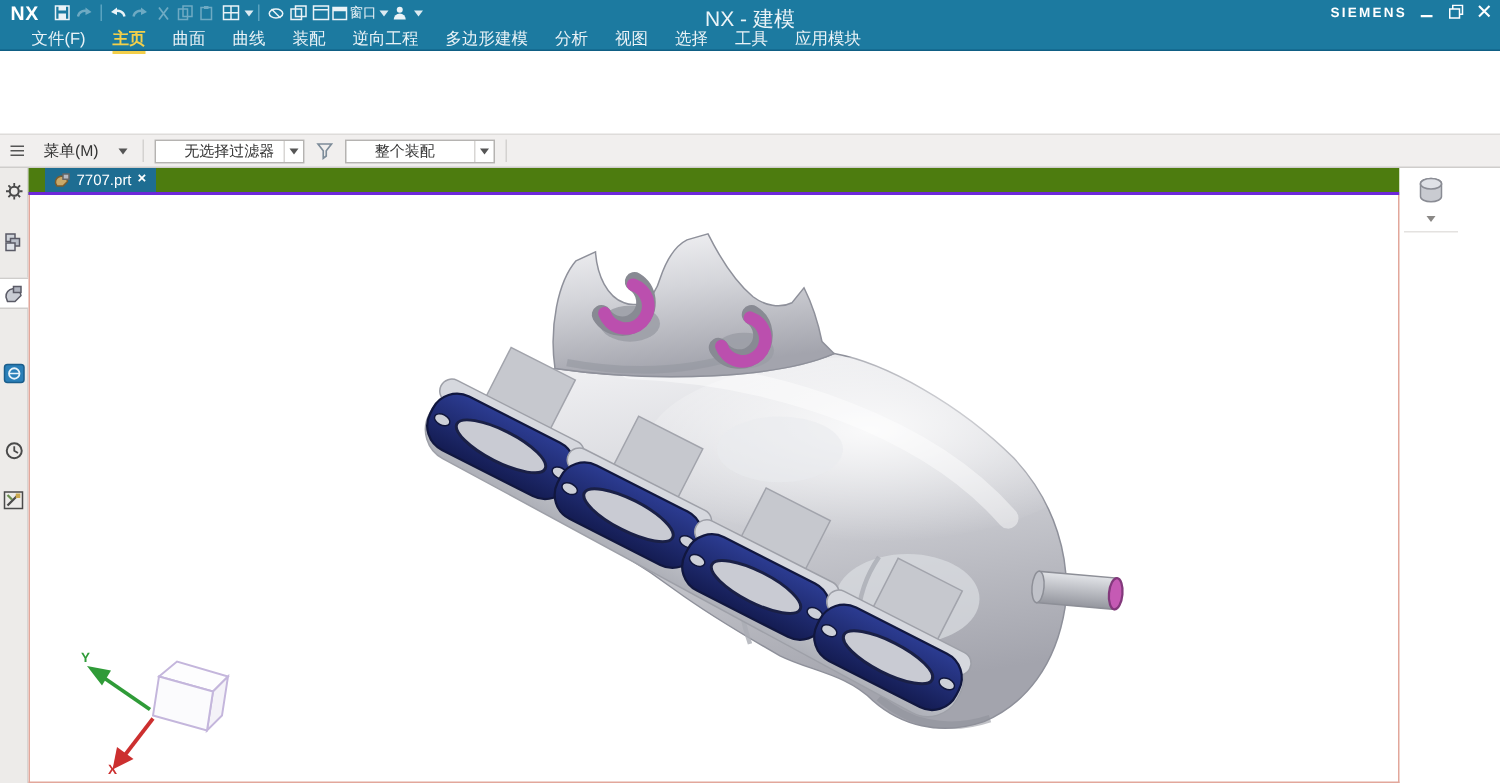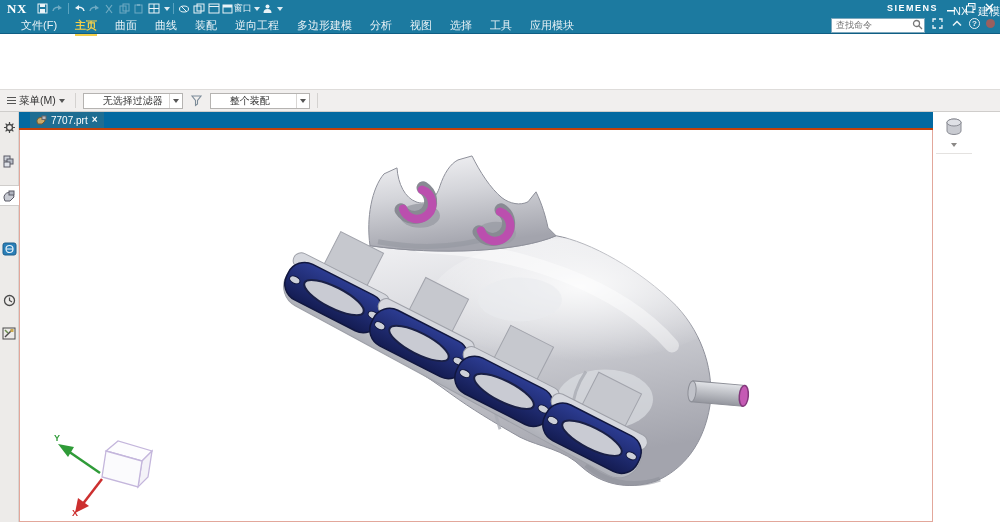--- a/index.html
+++ b/index.html
@@ -2,21 +2,21 @@
 <html><head>
 <meta charset="utf-8">
 <style>
   * { margin:0; padding:0; box-sizing:border-box; }
   html,body { width:1000px; height:522px; overflow:hidden;
     font-family:"Liberation Sans","DejaVu Sans",sans-serif; background:#fff; }
 
   
   .header { height:34px; background:#1c7aa0; border-bottom:1px solid #0f5e84; position:relative; }
   .qa-row { display:flex; align-items:center; height:17px; padding-left:7px; }
-  .nx-logo { color:#fff; font-weight:bold; font-size:13px; letter-spacing:.5px; margin-right:8px;font-family:Liberation Serif, serif; }
+  .nx-logo { color:#fff; font-weight:bold; font-size:13px; letter-spacing:.5px; margin-right:8px; }
   .qa { width:15px; height:13px; display:flex; align-items:center; justify-content:center; cursor:pointer; }
   .qa svg { display:block; }
   .qa.dis { opacity:.4; cursor:default; }
   .vsep { width:1px; height:11px; background:#5aa3c0; margin:0 3px; }
   .caret { width:0; height:0; border-left:3px solid transparent; border-right:3px solid transparent; border-top:4px solid #dcebf2; margin-left:2px; }
   .qa-label { color:#eaf3f7; font-size:9px; margin-left:1px; }
 
   .tab-row { position:absolute; left:12px; top:17px; display:flex; height:16px; }
   .rtab { height:16px; padding:0 9px; font-size:11px; color:#e9f2f6; display:flex; align-items:flex-start; padding-top:1px; cursor:pointer; white-space:nowrap; }
   .rtab .lbl { padding-bottom:1px; border-bottom:2px solid transparent;text-align:right; }
@@ -32,21 +32,21 @@
   .search-wrap .mag { position:absolute; right:2px; top:2px; }
   .hicon { width:13px; height:13px; display:flex; align-items:center; justify-content:center; cursor:pointer; }
   .help-circle { width:11px; height:11px; border:1px solid #e9f2f6; border-radius:50%; color:#e9f2f6; font-size:8px; font-weight:bold; display:flex; align-items:center; justify-content:center; }
   .status-dot { width:9px; height:9px; border-radius:50%; background:#b05a52; opacity:.85; }
 
   
   .ribbon-empty { height:56px; background:#fff; border-bottom:1px solid #dedcda; }
 
   
   .toolbar { height:22px; background:#f1efee; border-bottom:1px solid #cfcdcb; display:flex; align-items:center; padding-left:4px; gap:4px; }
-  .tbtn { display:flex; align-items:center; gap:3px; font-size:10.5px; color:#333; padding:1px 3px; cursor:pointer; }
+  .tbtn { display:flex; align-items:center; gap:13px; font-size:10.5px; color:#333; padding:1px 3px; cursor:pointer; }
   .burger { width:9px; height:7px; border-top:1px solid #555; border-bottom:1px solid #555; position:relative; }
   .burger::after { content:""; position:absolute; left:0; right:0; top:2px; height:1px; background:#555; }
   .caret-d { width:0; height:0; border-left:3px solid transparent; border-right:3px solid transparent; border-top:4px solid #555; }
   .tsep { width:1px; height:15px; background:#d4d2d0; margin:0 3px; }
   .combo { width:100px; height:16px; background:#fff; border:1px solid #b5b3b1; display:flex; align-items:center; font-size:10px; color:#333; cursor:pointer; }
   .combo .val { flex:1; padding:0 19px; overflow:hidden; white-space:nowrap; }
   .combo .dd { width:13px; height:100%; border-left:1px solid #d8d6d4; display:flex; align-items:center; justify-content:center; }
 
   
   .main { height:410px; display:flex; }
@@ -59,21 +59,21 @@
   .mp-head { padding:3px 0 0 3px; white-space:nowrap; overflow:hidden; width:22px; }
   .mp-sort { display:flex; gap:3px; padding:2px 0 0 4px; align-items:center; }
   .sort-dash { width:5px; height:1px; background:#9a9896; }
   .sort-tri { width:0; height:0; border-left:3px solid transparent; border-right:3px solid transparent; border-bottom:4px solid #9a9896; }
   .scrolltrack { position:absolute; left:11px; top:44px; bottom:28px; width:8px; background:#eceae8; border:1px solid #d5d3d1; }
   .scrollthumb { position:absolute; left:0; right:0; top:38px; height:155px; background:#dedcda; border:1px solid #c2c0be; }
   .thumb-grip { position:absolute; left:1px; top:72px; width:4px; height:7px; background:#b5b3b1; }
   .mp-corner { position:absolute; left:2px; bottom:11px; width:17px; height:12px; background:#f9f7f6; border:1px solid #c9c7c5; }
 
   .graphcol { width:914px; display:flex; flex-direction:column; }
-  .docstrip { height:18px; background:#0369a1; border-bottom:2px solid #c2410c; display:flex; align-items:flex-start; padding-left:11px; }
+  .docstrip { height:18px; background:#4d7c0f; border-bottom:2px solid #6d28d9; display:flex; align-items:flex-start; padding-left:11px; }
   .doctab { height:16px; background:#1e6d92; color:#fff; font-size:10px; display:flex; align-items:center; gap:4px; padding:0 6px; cursor:pointer; }
   .doctab .x { color:#fff; font-weight:bold; font-size:10px; cursor:pointer; line-height:1; }
   .viewport { flex:1; position:relative; background:#fff; border-left:1px solid #e2a79b; border-right:1px solid #e2a79b; border-bottom:1px solid #e2a79b; overflow:hidden; }
   .viewport > svg.model { position:absolute; left:0; top:0; width:100%; height:100%; }
   .triad { position:absolute; left:24px; bottom:4px; }
   .triad text { font-size:9px; font-weight:bold; }
 
   .gadgetbar { width:42px; background:#fff; display:flex; flex-direction:column; align-items:center; padding-top:5px; }
   .gadget-caret { width:0; height:0; border-left:3px solid transparent; border-right:3px solid transparent; border-top:4px solid #8a8886; margin-top:2px; }
   .gadget-div { width:36px; border-top:1px solid #e4e2e0; margin-top:6px; }
@@ -202,21 +202,21 @@
         <span class="lbl">选择</span>
       </span>
     <span class="rtab">
         <span class="lbl">工具</span>
       </span>
     <span class="rtab">
         <span class="lbl">应用模块</span>
       </span>
   </div>
 
-  <span style="position:absolute; left:0; right:0; top:4px; text-align:right; color:#eaf3f7; font-size:11px;">NX - 建模</span>
+  <span style="position:absolute; left:0; right:0; top:4px; text-align:center; color:#eaf3f7; font-size:14px;">NX - 建模</span>
 
   <span class="brand">SIEMENS</span>
   <div class="winctl">
     <span>
         <svg width="9" height="9">
           <rect x="0" y="7" width="8" height="1.5" fill="#fff"></rect>
         </svg>
       </span>
     <span>
         <svg width="10" height="10">
@@ -224,43 +224,20 @@
           <rect x="0.5" y="3" width="6.5" height="6" fill="#1c7aa0" stroke="#fff"></rect>
         </svg>
       </span>
     <span>
         <svg width="9" height="9">
           <path d="M1,1 L8,8 M8,1 L1,8" stroke="#fff" stroke-width="1.4"></path>
         </svg>
       </span>
   </div>
 
-  <div class="search-cluster">
-    <span class="search-wrap">
-      <input type="text" placeholder="查找命令" style="">
-      <span class="mag">
-        <svg width="11" height="11">
-            <circle cx="4.5" cy="4.5" r="3" fill="none" stroke="#777" stroke-width="1.3"></circle>
-            <path d="M7,7 L10,10" stroke="#777" stroke-width="1.3"></path>
-          </svg>
-      </span>
-    </span>
-    <span class="hicon">
-      <svg width="11" height="11" stroke="#eaf3f7" fill="none" stroke-width="1.3">
-        <path d="M1,4 V1 H4 M7,1 H10 V4 M10,7 V10 H7 M4,10 H1 V7"></path>
-        </svg>
-    </span>
-    <span class="hicon">
-      <svg width="10" height="7">
-          <path d="M1,5.5 L5,1.5 L9,5.5" fill="none" stroke="#eaf3f7" stroke-width="1.5"></path>
-        </svg>
-    </span>
-    <span class="help-circle">?</span>
-    <span class="status-dot"></span>
-  </div>
 </div>
 
 <div class="ribbon-empty"></div>
 
 <div class="toolbar">
   <span class="tbtn">
     <span class="burger"></span>
     <span>菜单(M)</span>
     <span class="caret-d"></span>
   </span>

